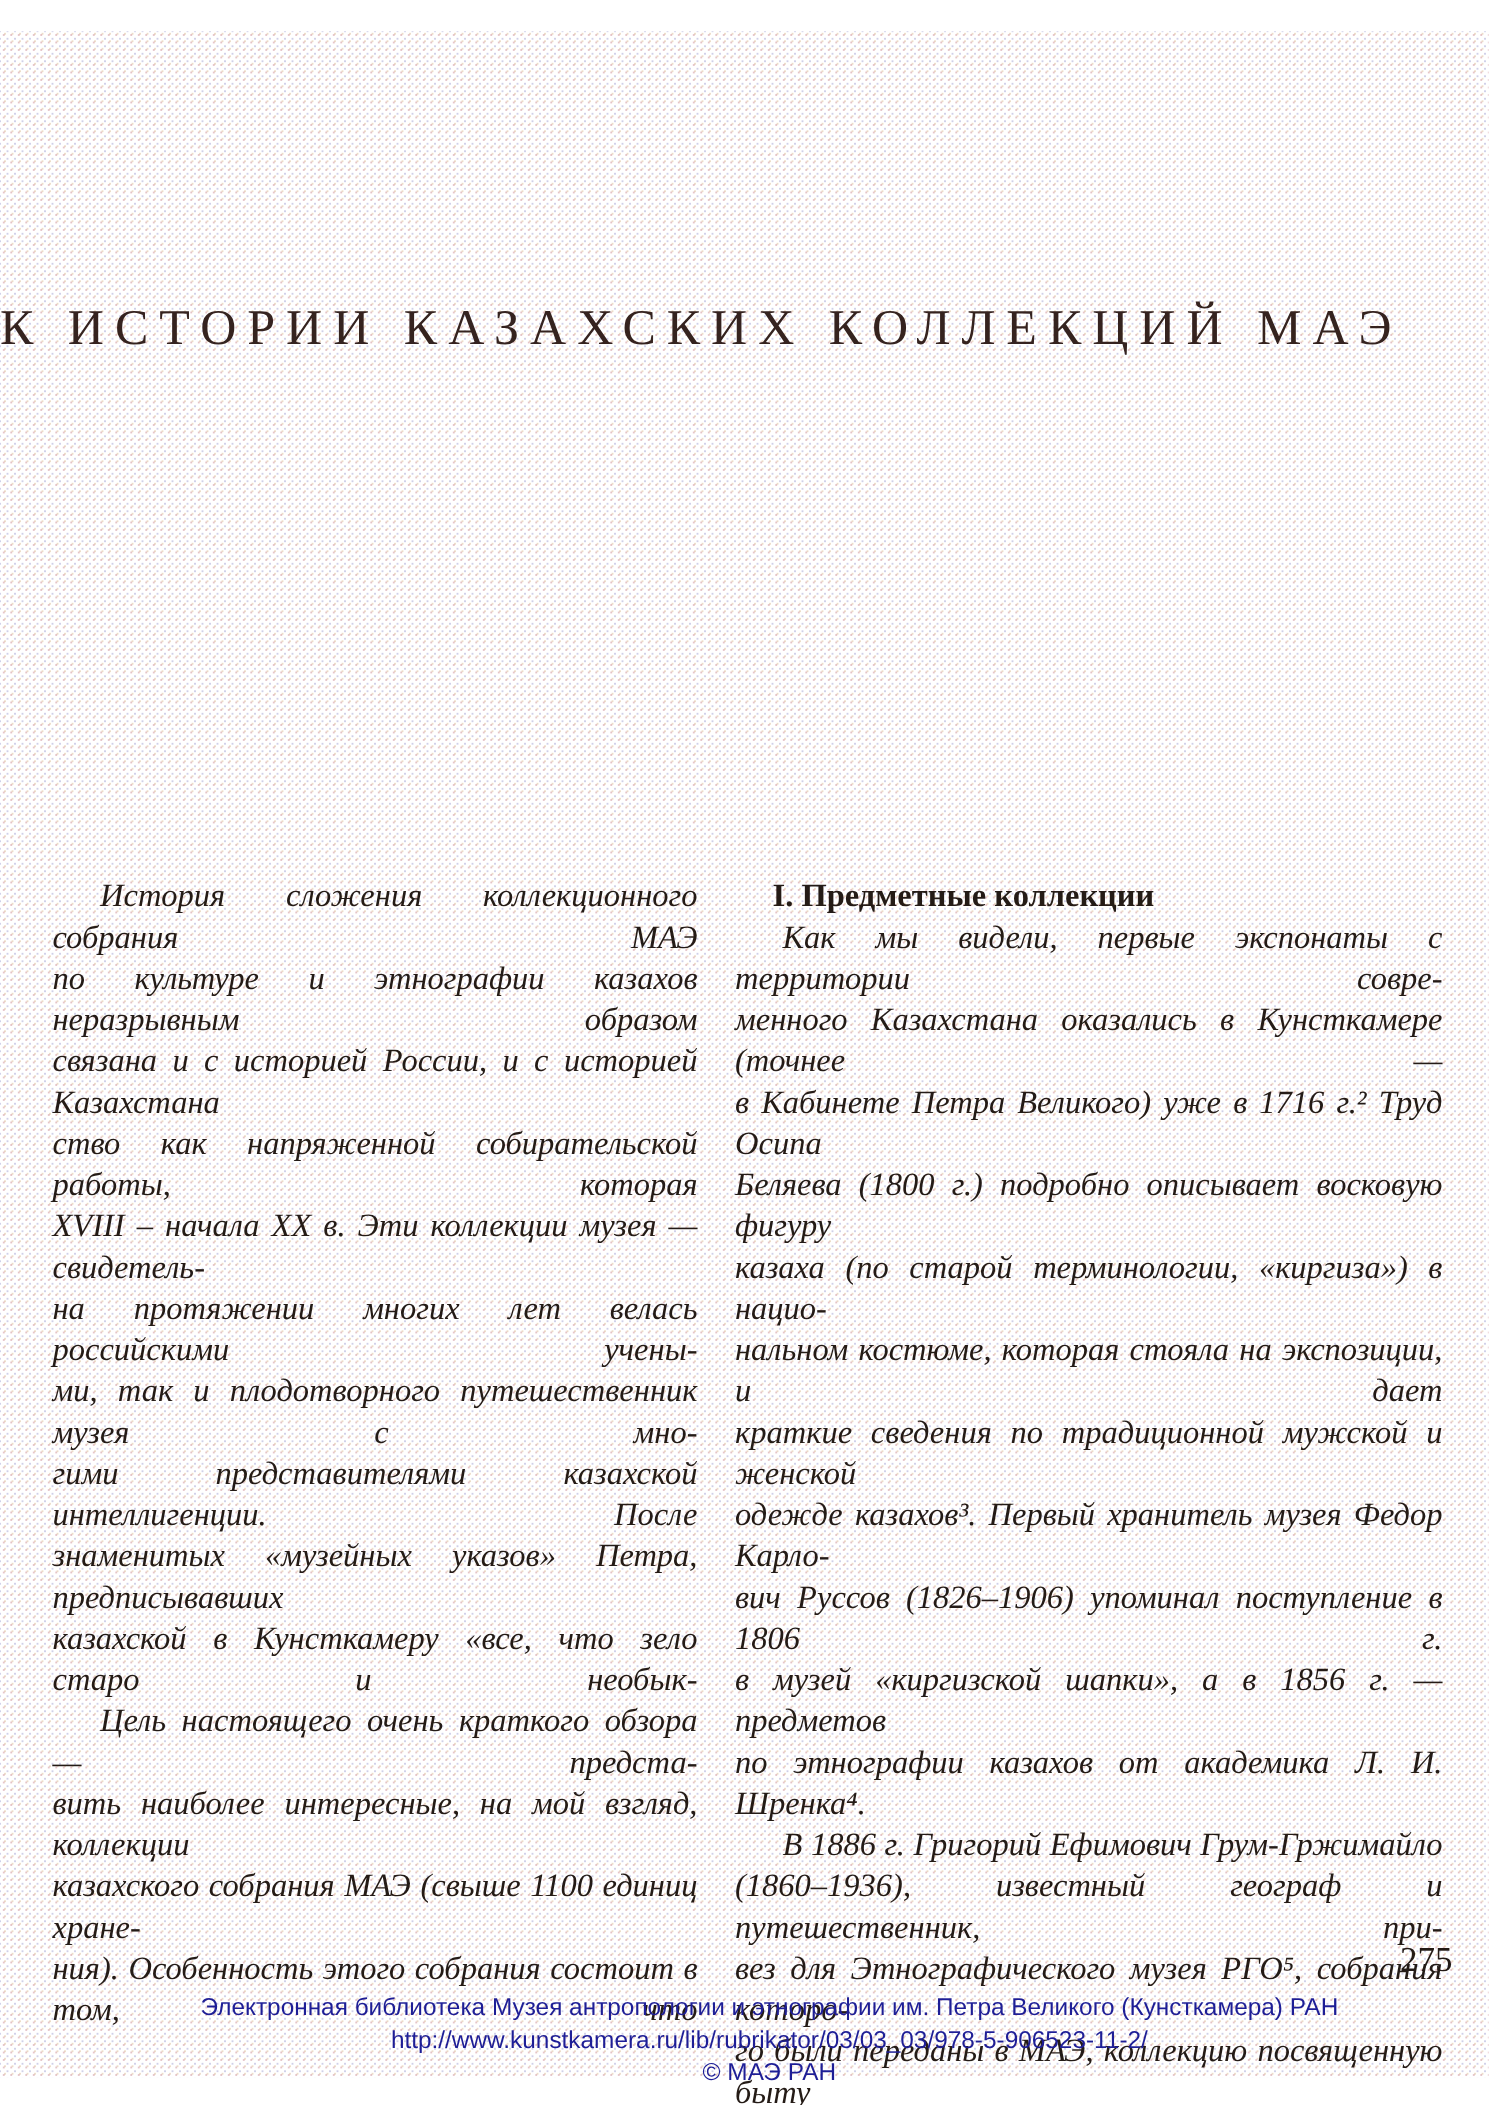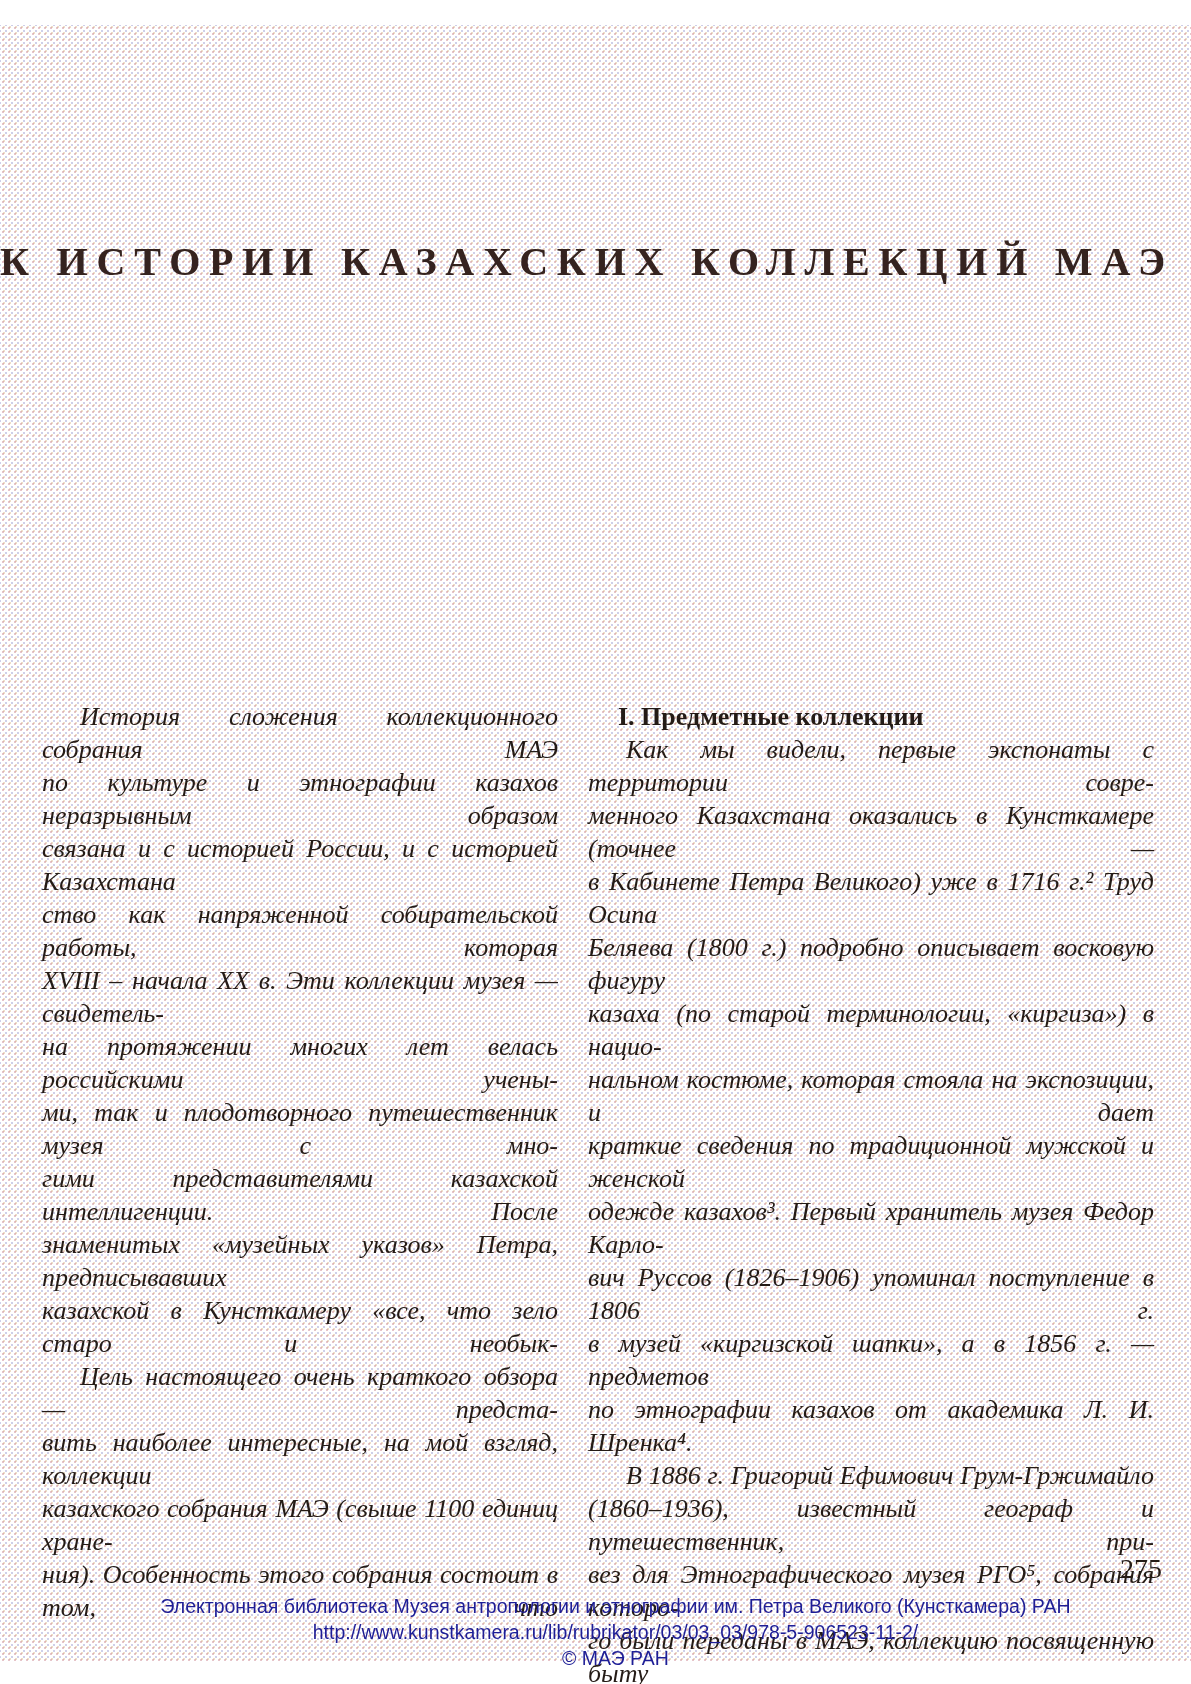--- a/index.html
+++ b/index.html
@@ -21,21 +21,21 @@
     background-image:
       radial-gradient(circle, rgba(205,140,150,0.50) 0.9px, transparent 1.1px),
       radial-gradient(circle, rgba(150,150,205,0.45) 0.9px, transparent 1.1px),
       radial-gradient(circle, rgba(215,180,135,0.45) 0.9px, transparent 1.1px);
     background-size:6px 6px,6px 6px,6px 6px;
     background-position:0 0,3px 3px,1px 5px;
   }
   .title{
     position:absolute;left:0;top:238px;width:1105px;
     text-align:center;
-    font-size:40px;font-weight:bold;letter-spacing:0.22em;
+    font-size:40px;font-weight:normal;letter-spacing:0.22em;
     color:var(--title-text);
     white-space:nowrap;
   }
   .column{
     position:absolute;top:700px;
     font-size:26px;line-height:33px;color:var(--body-text);
   }
   .column.left{left:42px;width:516px;}
   .column.right{left:588px;width:566px;}
   .section-heading{

